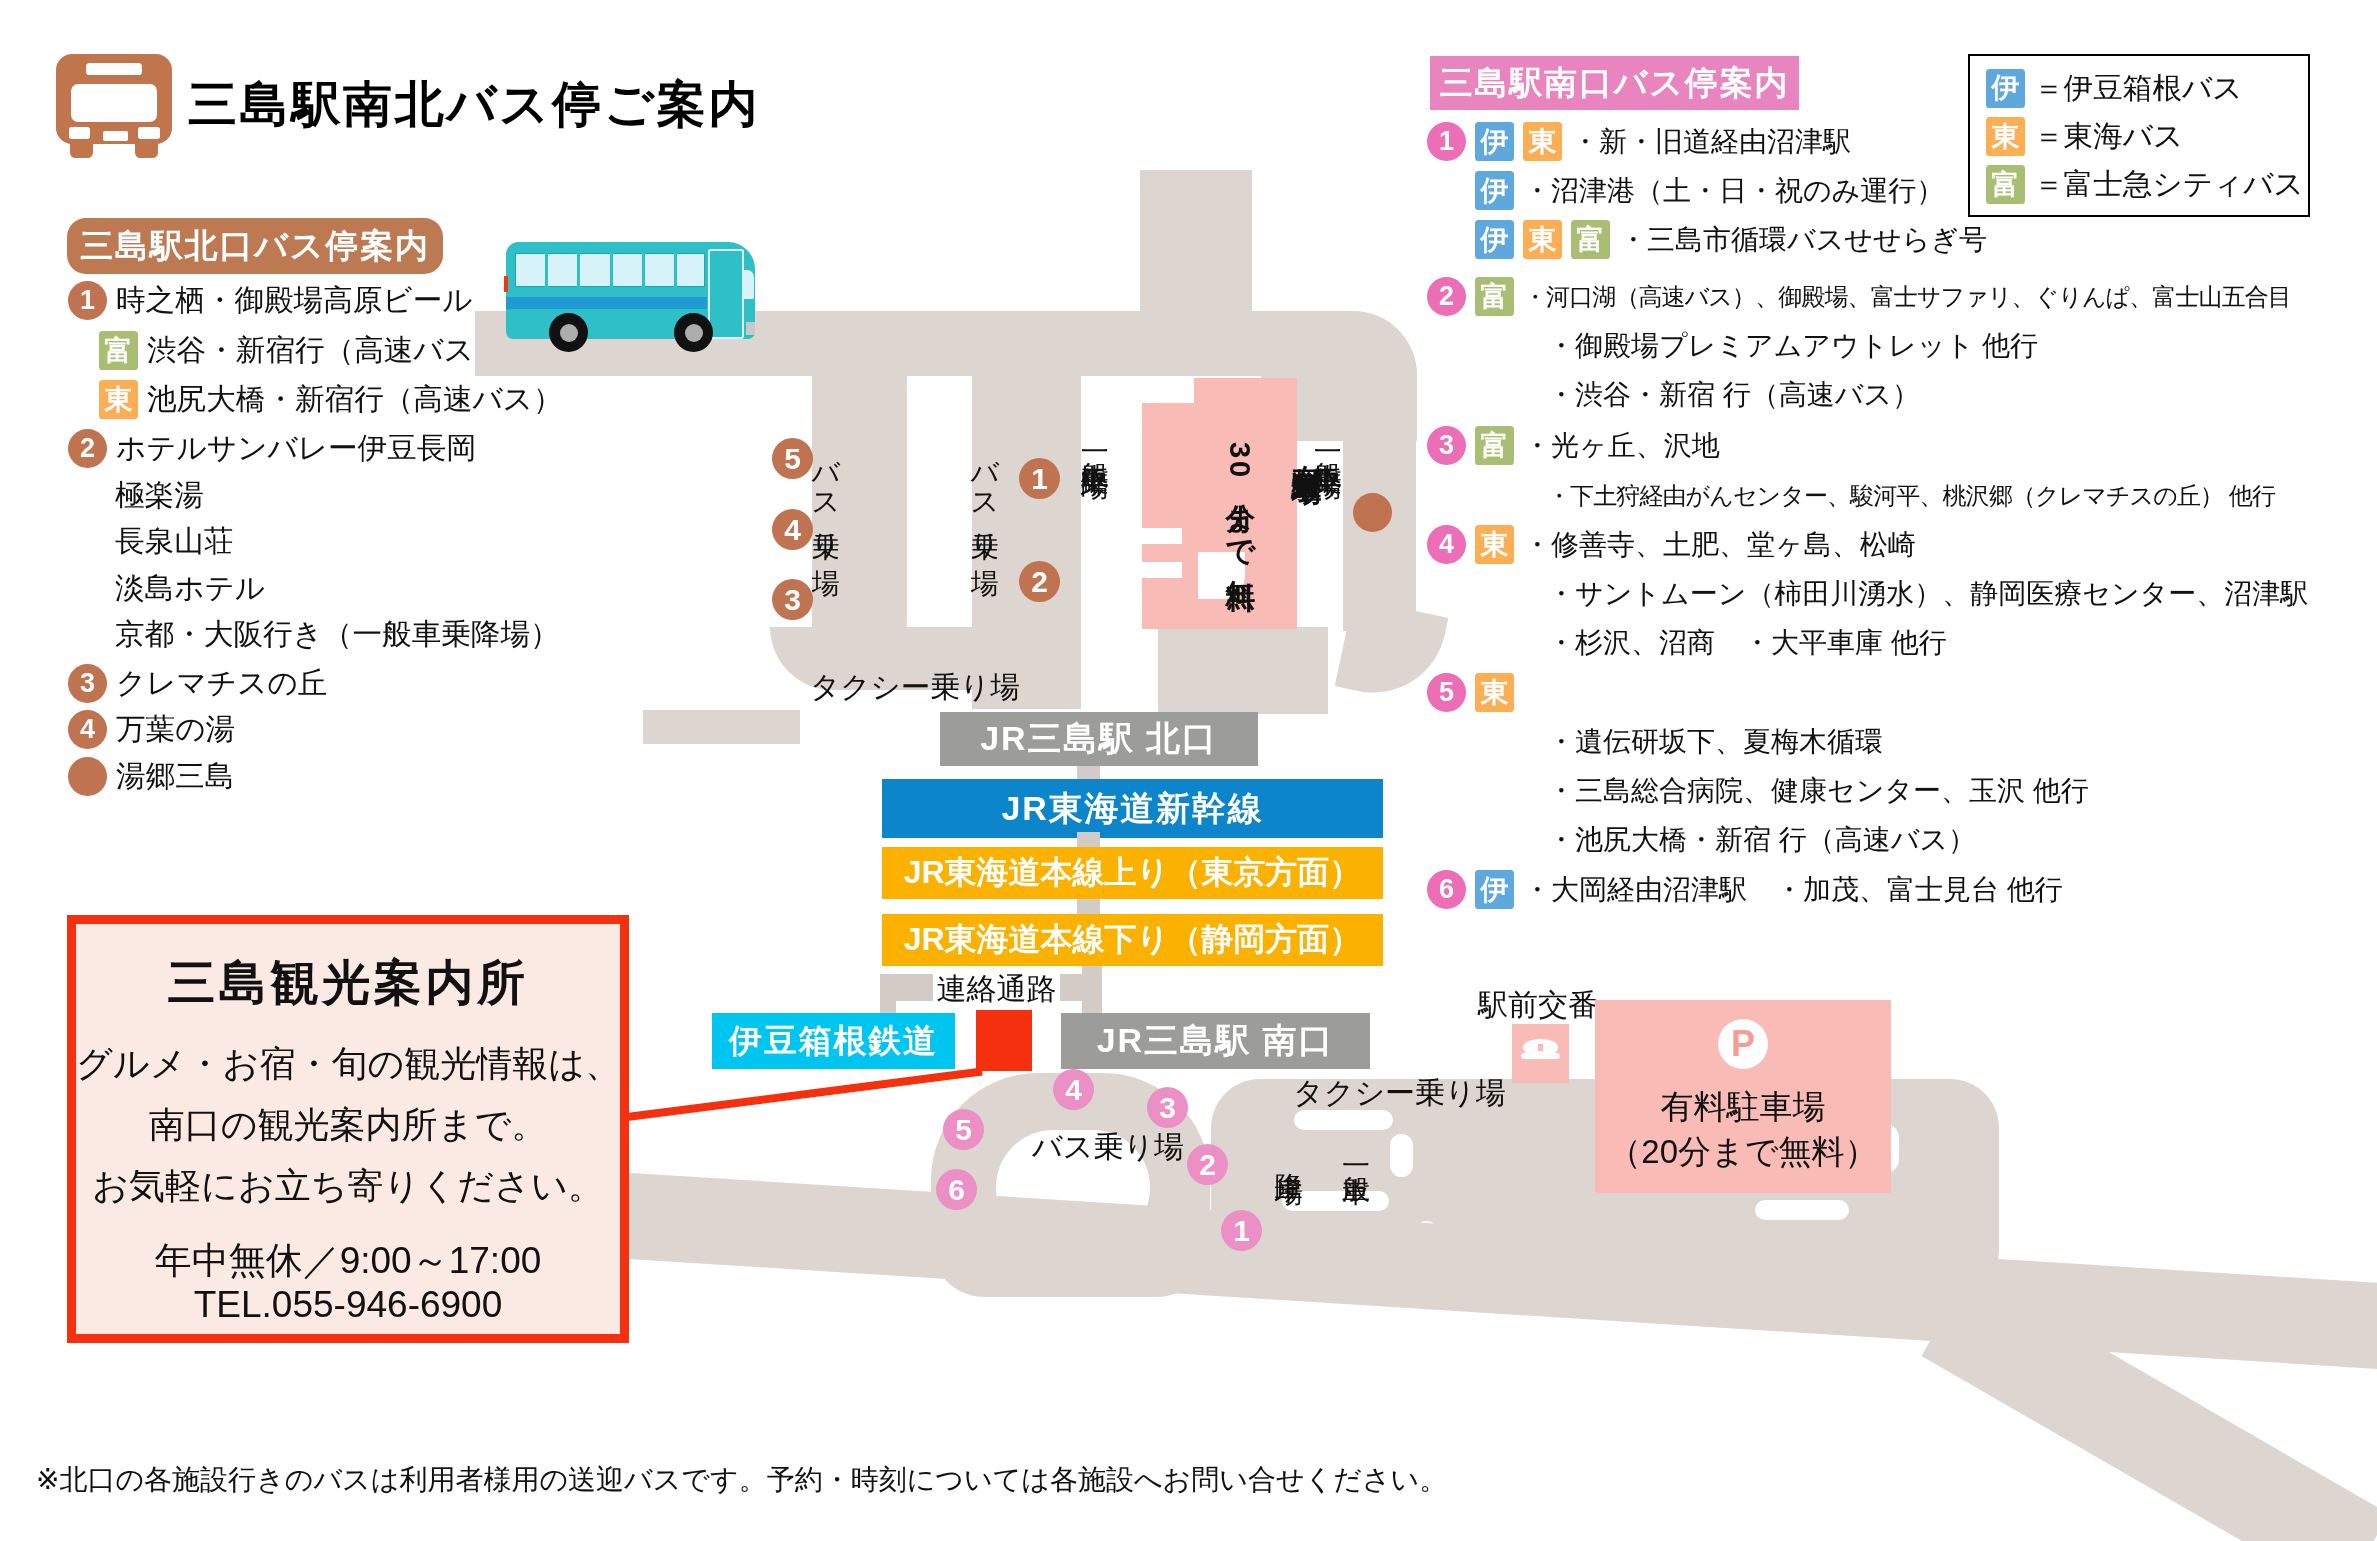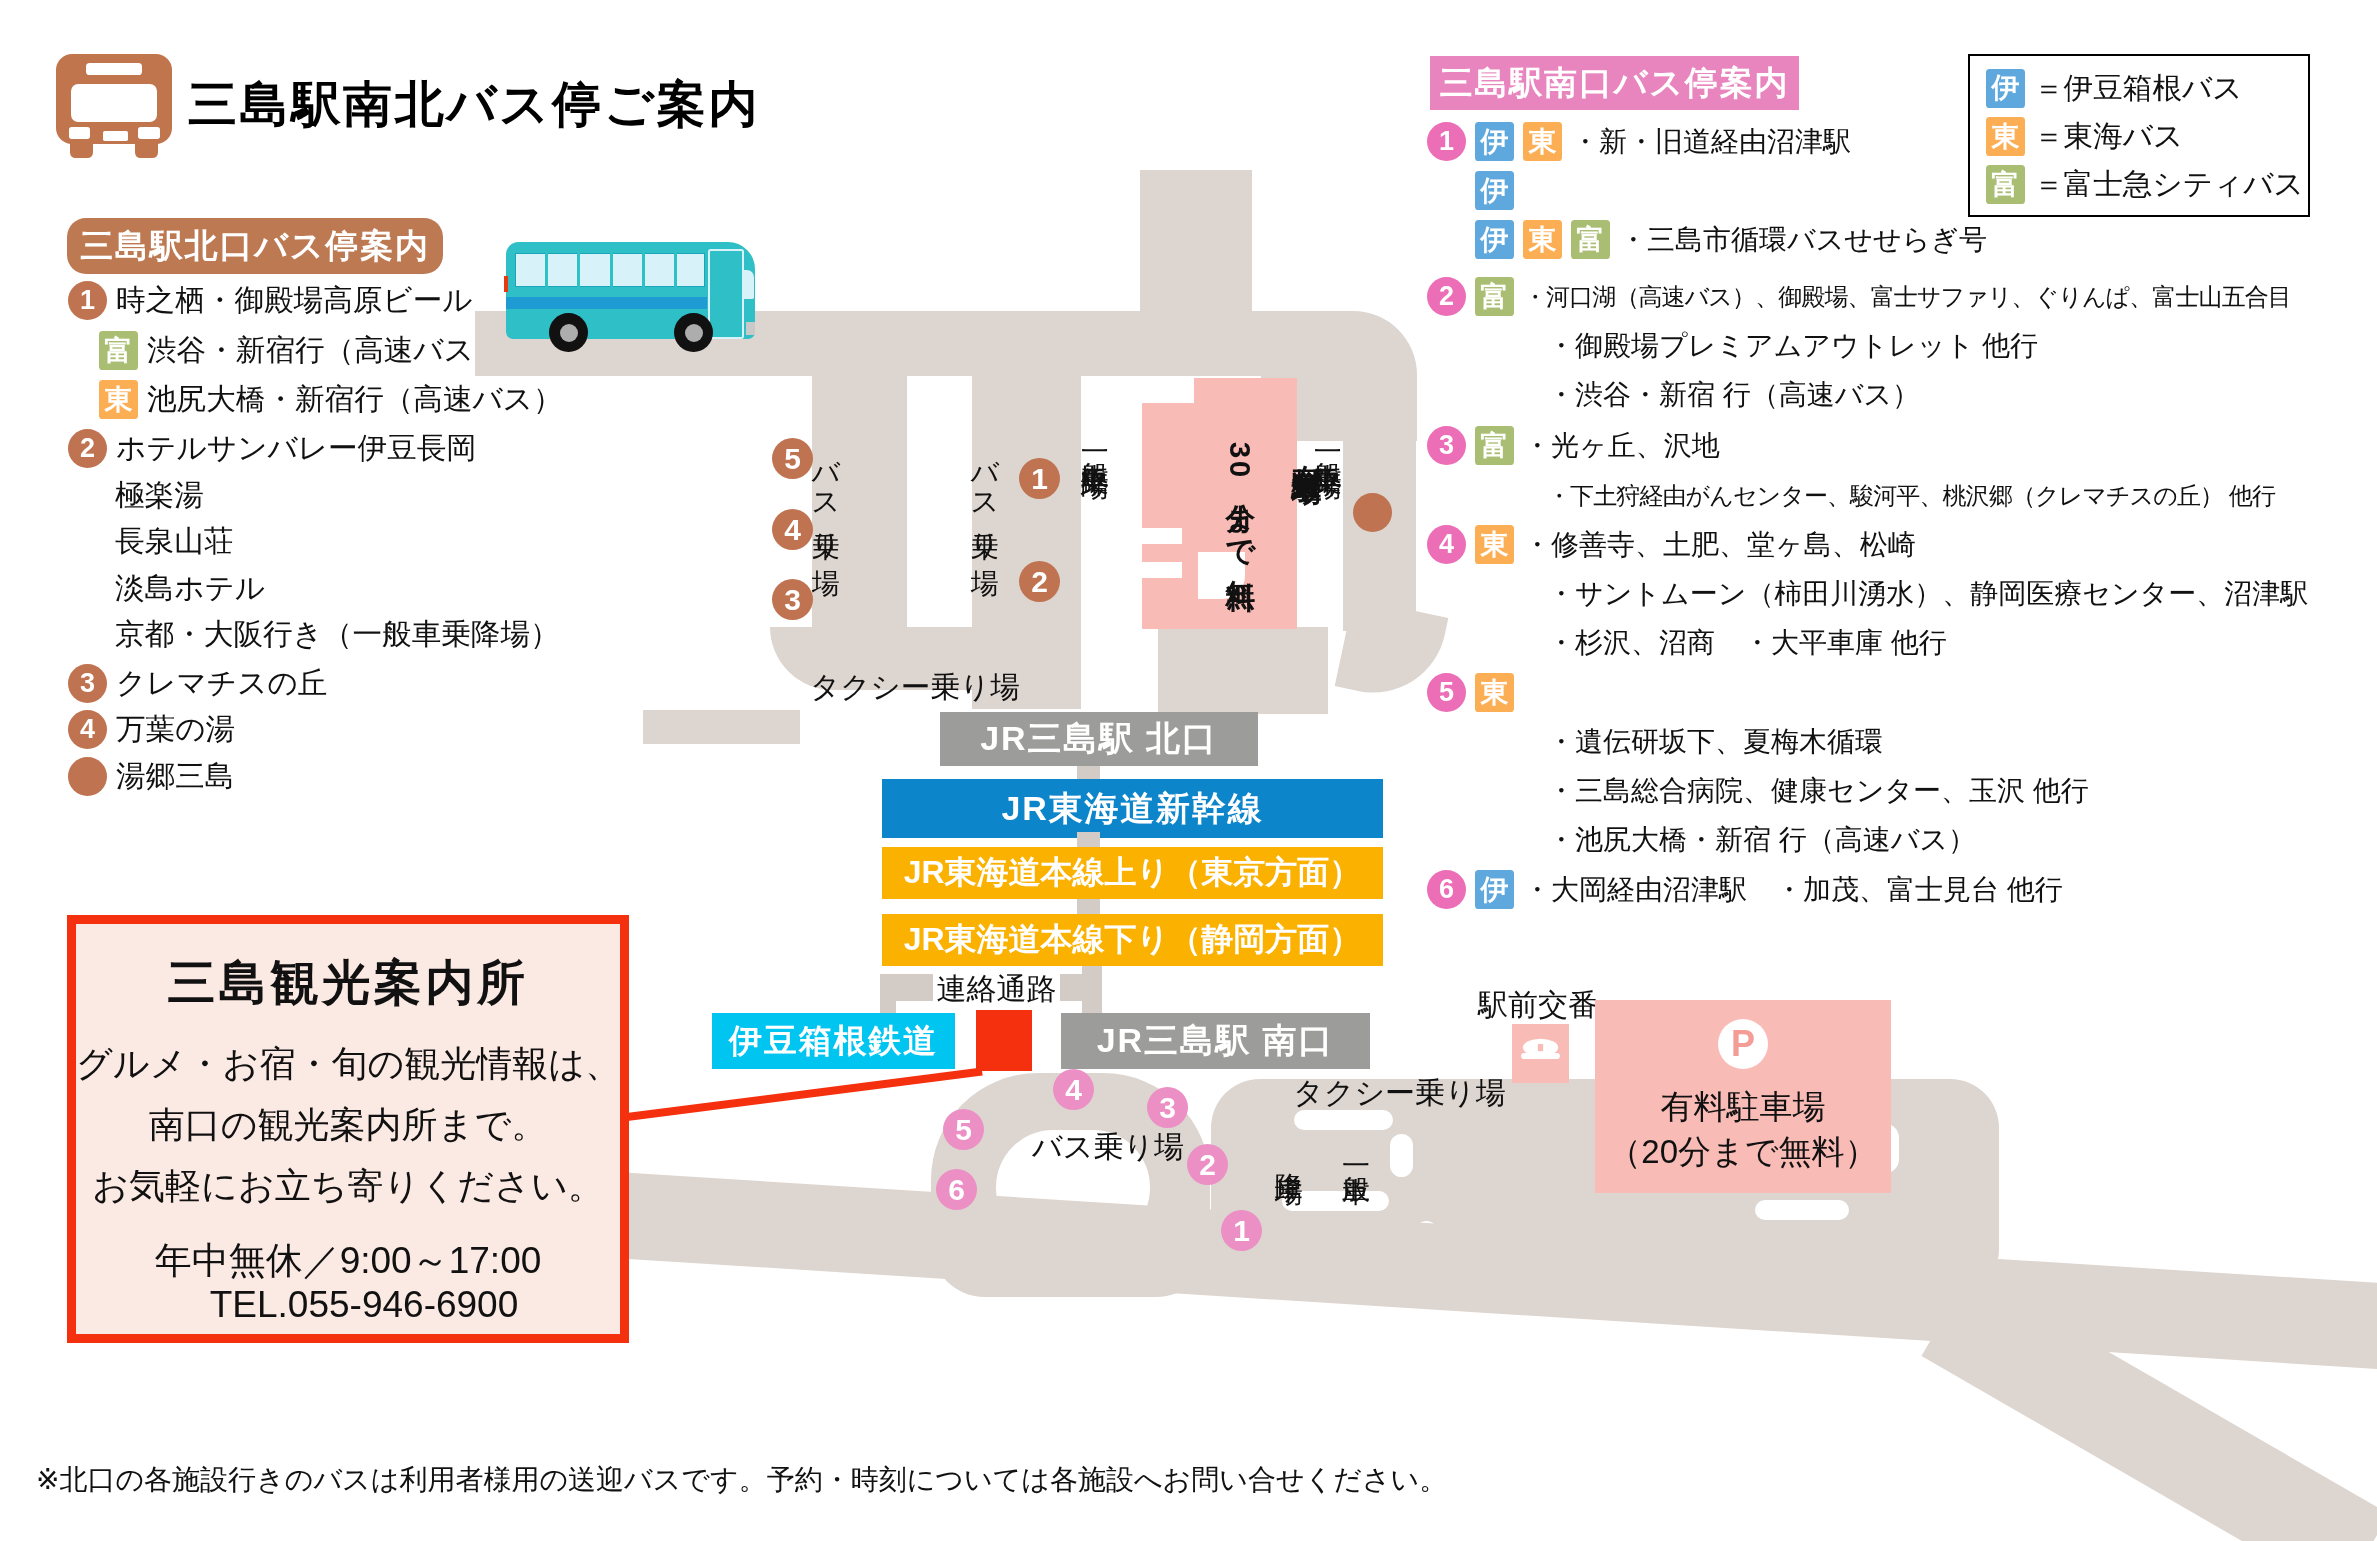--- a/index.html
+++ b/index.html
@@ -107,20 +107,21 @@
   </div>
 
   <div class="row" style="left:1427px;top:120px;">
     <span class="numc pink">1</span>
     <span class="bdg b-i">伊</span>
     <span class="bdg b-t">東</span>
     <span>・新・旧道経由沼津駅</span>
   </div>
   <div class="row" style="left:1475px;top:169px;">
     <span class="bdg b-i">伊</span>
+    <span>・沼津港（土・日・祝のみ運行）</span>
   </div>
   <div class="row" style="left:1475px;top:218px;">
     <span class="bdg b-i">伊</span>
     <span class="bdg b-t">東</span>
     <span class="bdg b-f">富</span>
     <span>・三島市循環バスせせらぎ号</span>
   </div>
   <div class="row" style="left:1427px;top:275px;">
     <span class="numc pink">2</span>
     <span class="bdg b-f">富</span>
@@ -278,19 +279,19 @@
   <div class="circ" style="left:1718px;top:1019px;width:50px;height:50px;background:#fff;color:#F49C96;font-size:36px;">P</div>
   <div class="lbl" style="left:1595px;top:1085px;width:296px;text-align:center;font-size:33px;">有料駐車場</div>
   <div class="lbl" style="left:1595px;top:1130px;width:296px;text-align:center;font-size:33px;">（20分まで無料）</div>
 
   <div class="abs" style="left:67px;top:915px;width:544px;height:410px;background:#FBE9E3;border:9px solid #F5300E;">
     <div class="lbl" style="left:0;top:116px;width:544px;text-align:center;font-size:36px;">グルメ・お宿・旬の観光情報は、</div>
     <div class="lbl" style="left:0;top:27px;width:544px;text-align:center;font-size:48px;font-weight:bold;letter-spacing:3.6px;">三島観光案内所</div>
     <div class="lbl" style="left:0;top:177px;width:544px;text-align:center;font-size:36px;">南口の観光案内所まで。</div>
     <div class="lbl" style="left:0;top:238px;width:544px;text-align:center;font-size:36px;">お気軽にお立ち寄りください。</div>
     <div class="lbl" style="left:0;top:312px;width:544px;text-align:center;font-size:37px;">年中無休／9:00～17:00</div>
-    <div class="lbl" style="left:16px;top:360px;width:544px;text-align:center;font-size:37px;">TEL.055-946-6900</div>
+    <div class="lbl" style="left:0;top:360px;width:544px;text-align:center;font-size:37px;">TEL.055-946-6900</div>
   </div>
 
   <div class="lbl" style="left:36px;top:1461px;font-size:28px;">※北口の各施設行きのバスは利用者様用の送迎バスです。予約・時刻については各施設へお問い合せください。</div>
 
 </div>
 
 
 </body></html>

